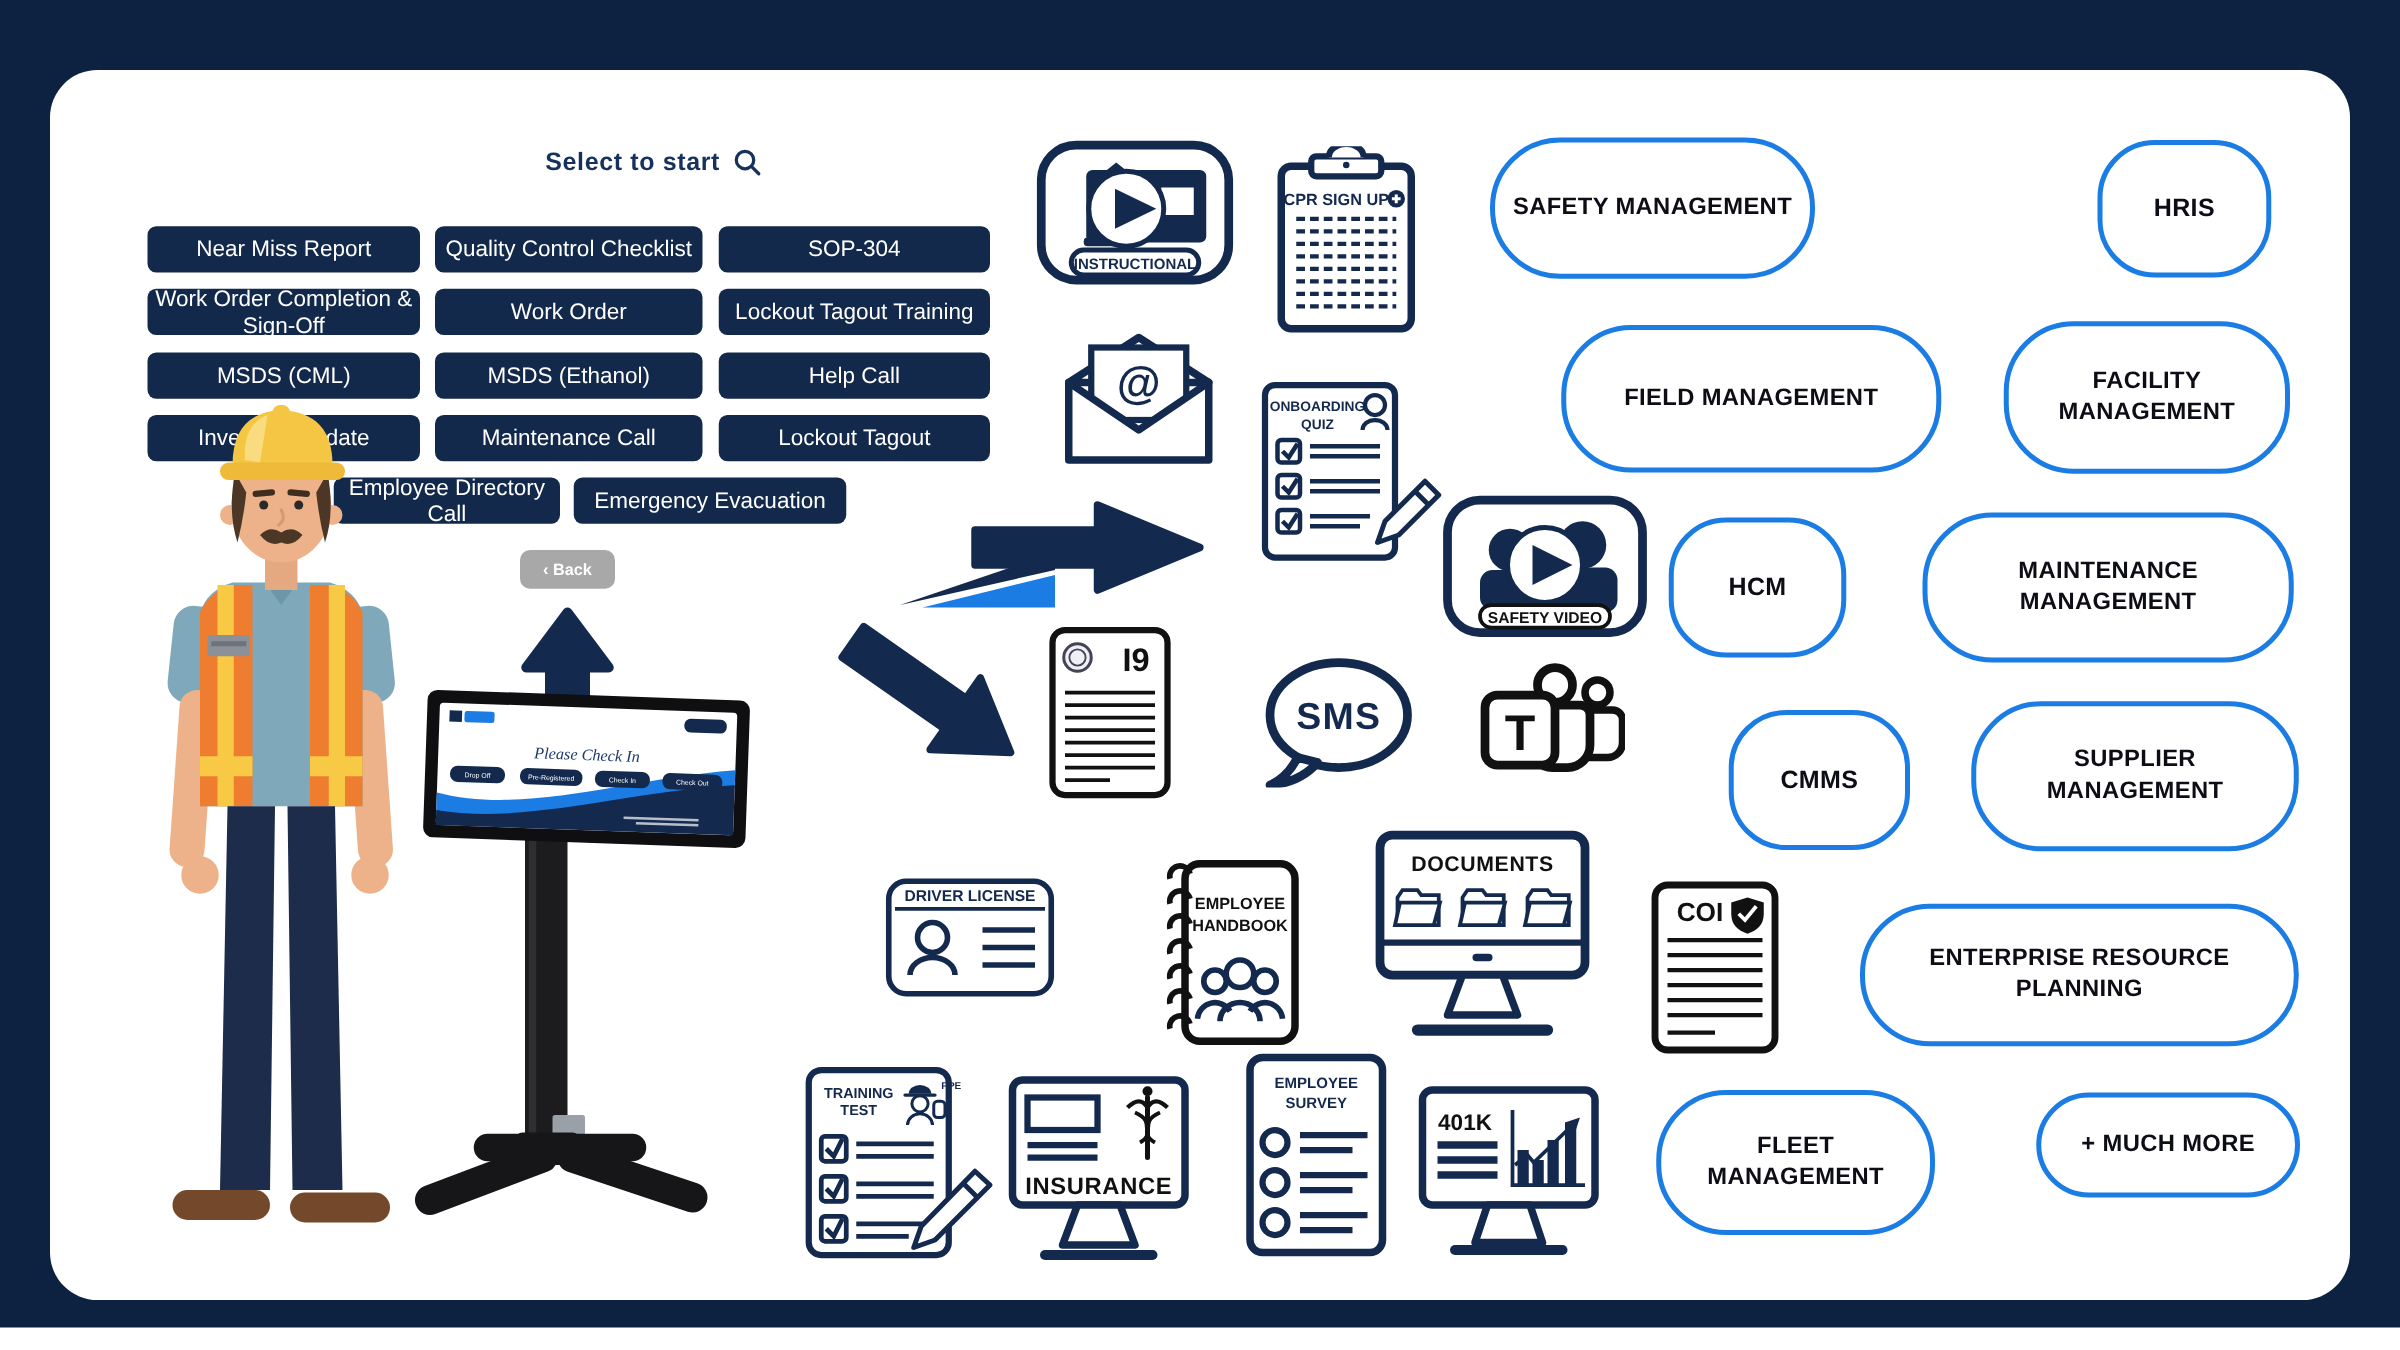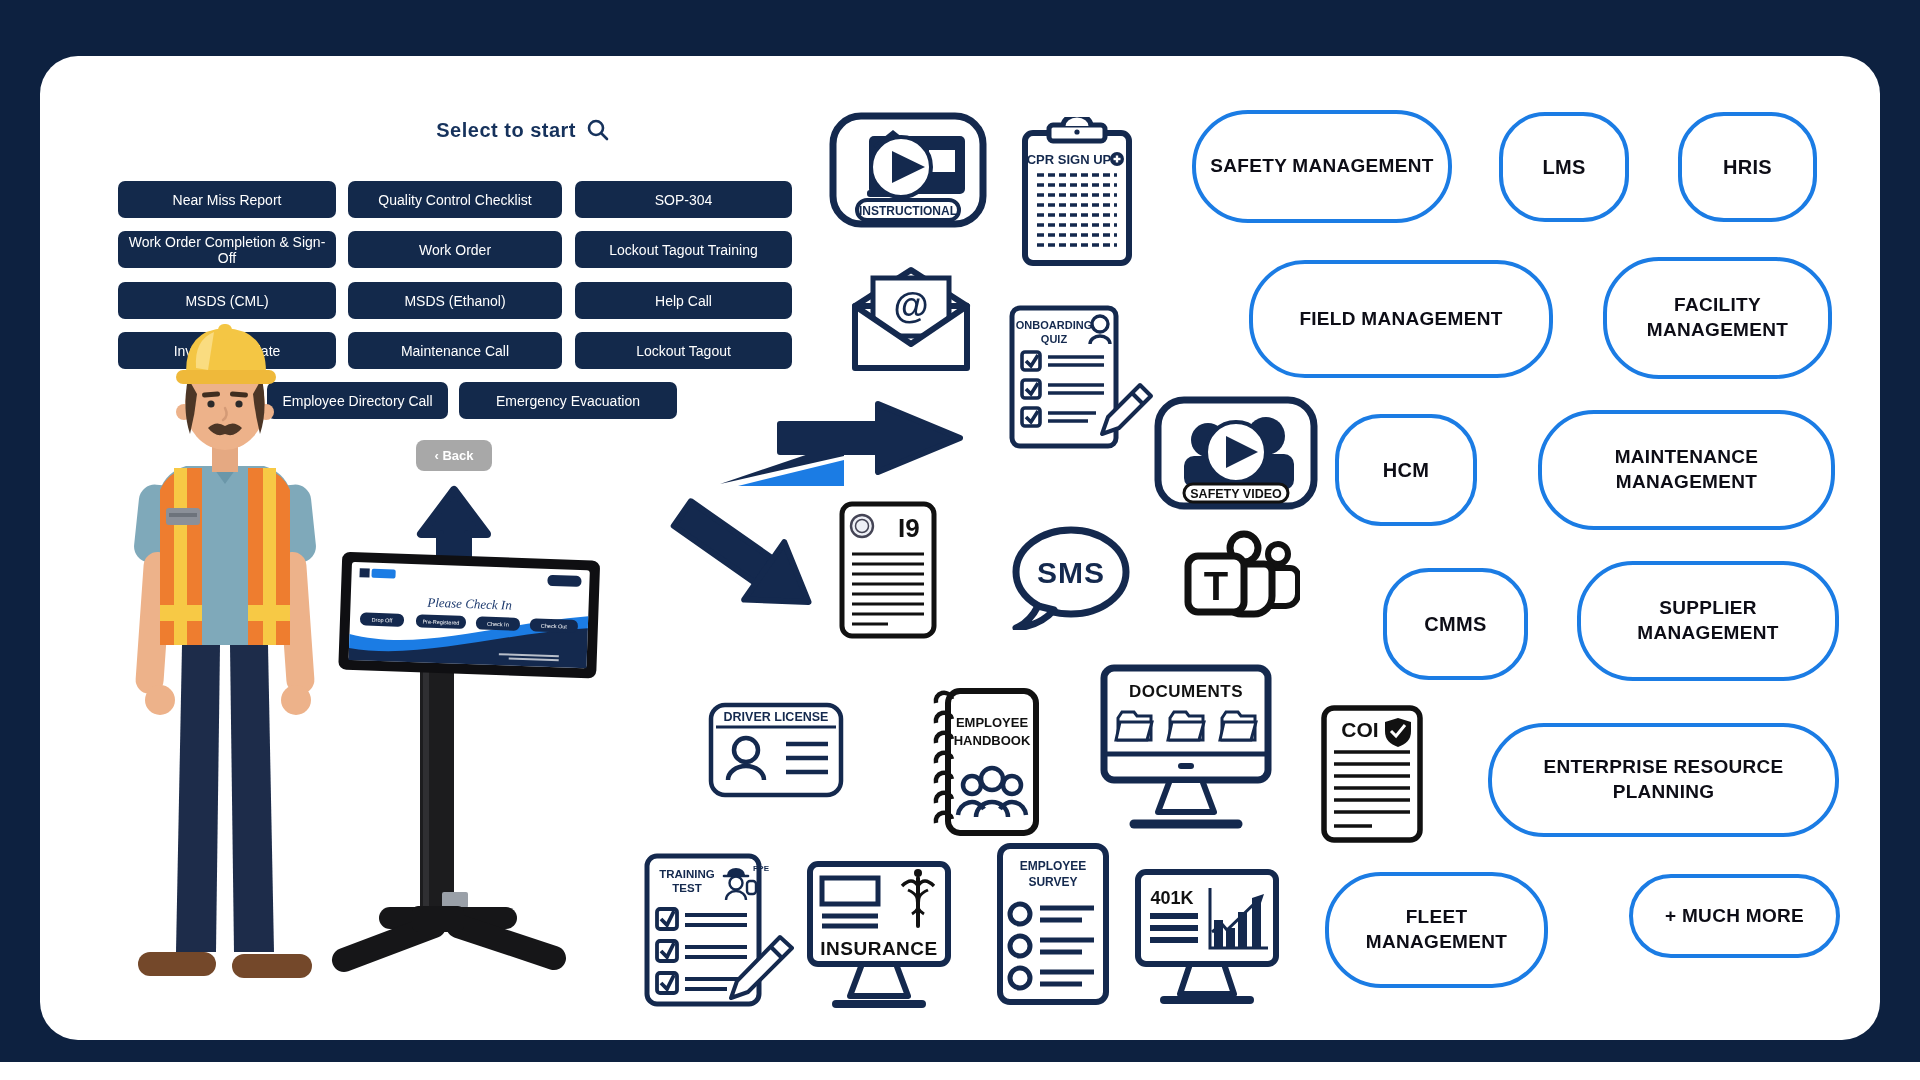--- a/index.html
+++ b/index.html
@@ -1,21 +1,21 @@
 <!DOCTYPE html>
 <html><head>
 <meta charset="utf-8">
 <style>
   html,body{margin:0;padding:0;background:#0d2140;}
   body{width:1920px;height:1080px;position:relative;overflow:hidden;font-family:"Liberation Sans",sans-serif;}
   .stage{position:absolute;left:0;top:0;width:1920px;height:1080px;}
   .canvas{position:absolute;left:40px;top:56px;width:1840px;height:984px;background:#ffffff;border-radius:38px;z-index:1;}
   .strip{position:absolute;left:0;top:1062px;width:1920px;height:18px;background:#ffffff;z-index:0;}
   .title{position:absolute;left:290px;top:118px;width:320px;z-index:2;display:flex;align-items:center;justify-content:flex-end;gap:10px;color:#16325c;font-size:20px;font-weight:600;letter-spacing:.5px;}
-  .kbtn{position:absolute;z-index:2;height:37px;background:#13294b;border:none;border-radius:7px;color:#fff;font-size:14px;font-family:inherit;display:flex;align-items:center;justify-content:center;padding:0 6px;box-sizing:border-box;cursor:pointer;}
+  .kbtn{position:absolute;z-index:2;height:37px;background:#13294b;border:none;border-radius:7px;color:#fff;font-size:18px;font-family:inherit;display:flex;align-items:center;justify-content:center;padding:0 6px;box-sizing:border-box;cursor:pointer;}
   .backbtn{position:absolute;z-index:2;left:416px;top:440px;width:76px;height:31px;background:#a8a8a8;border:none;border-radius:8px;color:#fff;font-weight:700;font-size:13px;font-family:inherit;cursor:pointer;}
   .icon{position:absolute;z-index:2;}
   .scene{position:absolute;left:90px;top:300px;z-index:5;pointer-events:none;}
   .pill{position:absolute;z-index:2;border:4px solid #1b7ce4;border-radius:56px;background:#fff;display:flex;align-items:center;justify-content:center;text-align:center;color:#0d0d16;font-weight:800;font-size:19px;line-height:1.3;letter-spacing:.3px;box-sizing:border-box;padding:0 12px;}
   .pill.sm{border-radius:46px;font-size:20px;}
   svg text{font-family:"Liberation Sans",sans-serif;}
   .serif-it{font-family:"Liberation Serif",serif;font-style:italic;}
 </style>
 </head>
 <body>
@@ -463,23 +463,20 @@
       <polyline points="78,64 88,56 93,62 122,34" fill="none" stroke="#14294e" stroke-width="3"></polyline>
       <polygon points="118,30 130,26 126,38" fill="#14294e"></polygon>
       <polygon points="56,96 90,96 100,126 46,126" fill="#fff" stroke="#14294e" stroke-width="6" stroke-linejoin="round"></polygon>
       <line x1="30" y1="132" x2="116" y2="132" stroke="#14294e" stroke-width="8" stroke-linecap="round"></line>
     </svg>
   </div>
 
   <div class="pill" style="left:1192px;top:110px;width:260px;height:113px;">
       <span>SAFETY MANAGEMENT</span>
     </div>
-  <div class="pill sm" style="left:1499px;top:112px;width:130px;height:110px;">
-      <span>LMS</span>
-    </div>
   <div class="pill sm" style="left:1678px;top:112px;width:139px;height:110px;">
       <span>HRIS</span>
     </div>
   <div class="pill" style="left:1249px;top:260px;width:304px;height:118px;">
       <span>FIELD MANAGEMENT</span>
     </div>
   <div class="pill" style="left:1603px;top:257px;width:229px;height:122px;">
       <span>FACILITY MANAGEMENT</span>
     </div>
   <div class="pill sm" style="left:1335px;top:414px;width:142px;height:112px;">

